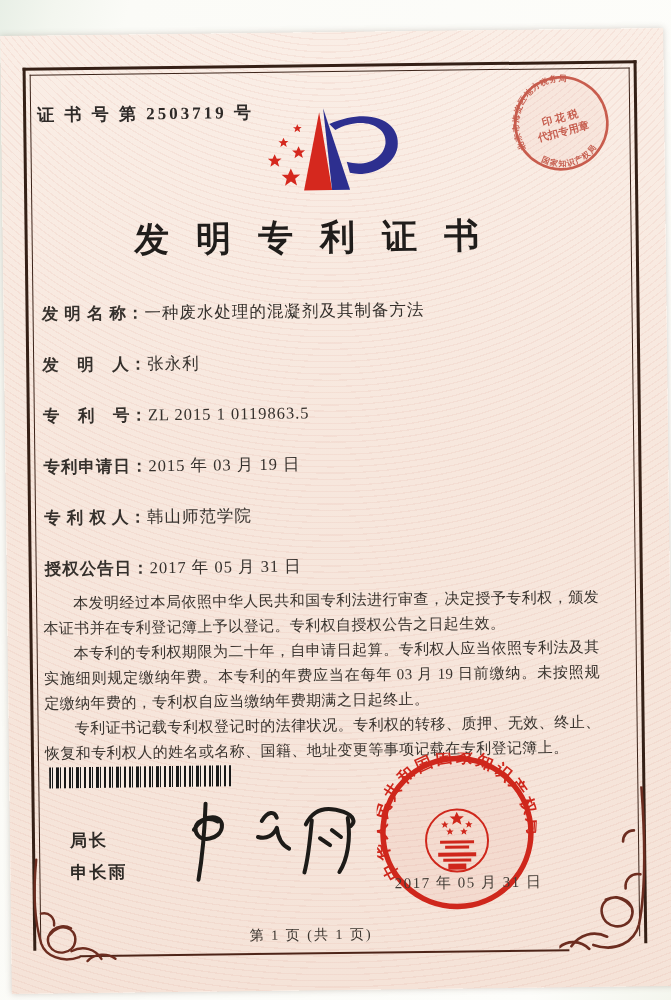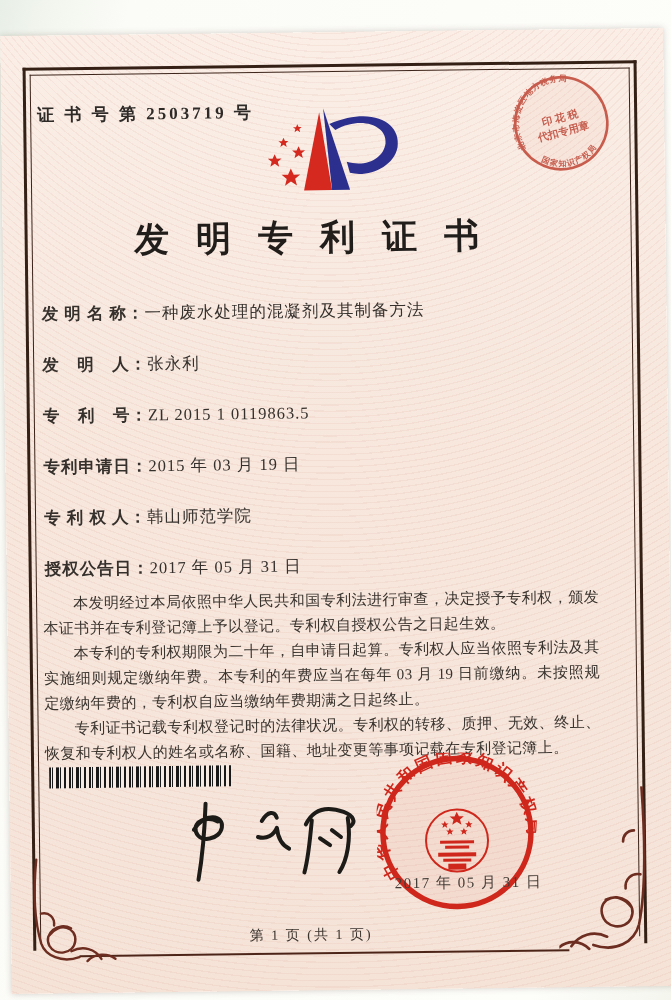--- a/index.html
+++ b/index.html
@@ -138,20 +138,24 @@
   </div>
 
   <div class="body-text">
     <p>本发明经过本局依照中华人民共和国专利法进行审查，决定授予专利权，颁发本证书并在专利登记簿上予以登记。专利权自授权公告之日起生效。</p>
     <p>本专利的专利权期限为二十年，自申请日起算。专利权人应当依照专利法及其实施细则规定缴纳年费。本专利的年费应当在每年 03 月 19 日前缴纳。未按照规定缴纳年费的，专利权自应当缴纳年费期满之日起终止。</p>
     <p>专利证书记载专利权登记时的法律状况。专利权的转移、质押、无效、终止、恢复和专利权人的姓名或名称、国籍、地址变更等事项记载在专利登记簿上。</p>
   </div>
 
   <div class="barcode"></div>
 
+  <div class="director">
+    <div>局长</div>
+    <div>申长雨</div>
+  </div>
 
   <svg class="signature" viewBox="0 0 210 92">
     <g fill="none" stroke="#1d1b18" stroke-width="4" stroke-linecap="round" stroke-linejoin="round">
       <path d="M34,34 c12,-18 30,-14 28,-2 c-2,12 -22,16 -26,4 c-3,-11 12,-16 22,-10"></path>
       <path d="M46,8 C45,30 42,62 38,84"></path>
       <path d="M102,26 c6,-10 13,-10 15,-3"></path>
       <path d="M98,42 c9,3 16,-2 19,-9 c1,11 6,18 12,21"></path>
       <path d="M146,30 c8,-16 22,-18 38,-12 c10,4 12,10 7,14"></path>
       <path d="M152,26 c-2,20 -4,38 -8,52"></path>
       <path d="M188,24 c3,22 -1,42 -9,54"></path>

